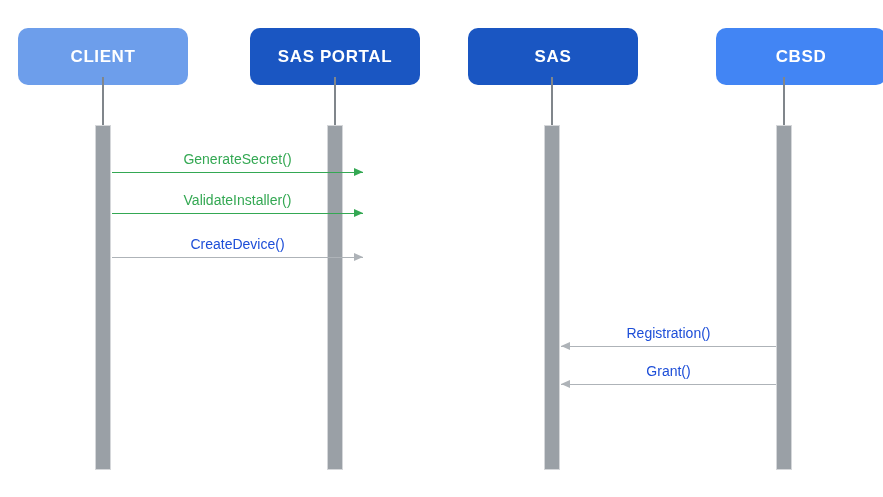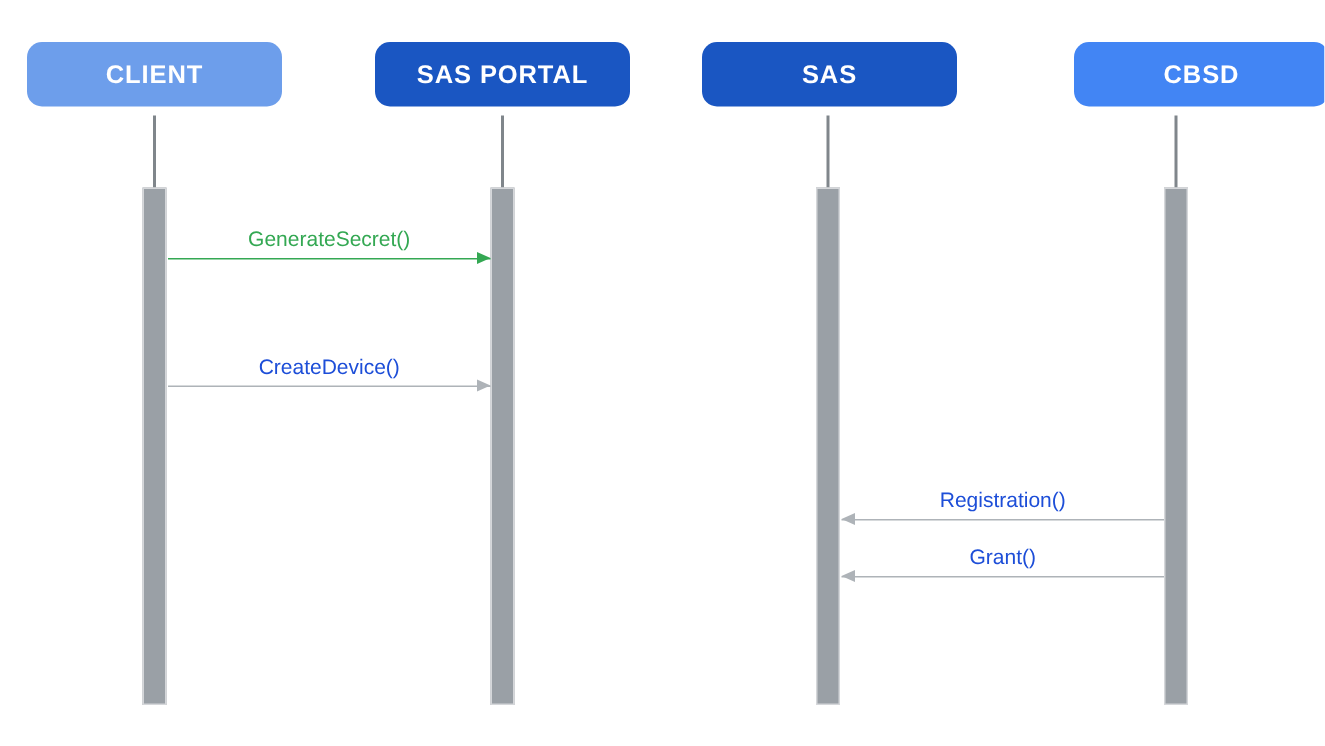--- a/index.html
+++ b/index.html
@@ -13,21 +13,21 @@
     width: 883px;
     height: 497px;
     background: #FFFFFF;
     overflow: hidden;
   }
   
   .actor {
     position: absolute;
     top: 28px;
     width: 170px;
-    height: 43px;
+    height: 57px;
     border-radius: 10px;
     display: flex;
     align-items: center;
     justify-content: center;
     color: #FFFFFF;
     font-size: 17px;
     font-weight: bold;
     letter-spacing: 0.6px;
   }
   .actor-client     { left: 18px;  background: #6D9EEB; }
@@ -62,21 +62,21 @@
   .activation-sas-portal { left: 327px; }
   .activation-sas        { left: 544px; }
   .activation-cbsd       { left: 776px; }
 
   
   .message {
     position: absolute;
     width: 215px;
     height: 26px;
   }
-  .msg-left  { left: 112px; }  
+  .msg-left  { left: 112px; padding-left: 36px; }  
   .msg-right { left: 561px; }  
 
   .msg-1 { top: 147px; }
   .msg-2 { top: 188px; }
   .msg-3 { top: 232px; }
   .msg-4 { top: 272px; }
   .msg-5 { top: 321px; }
   .msg-6 { top: 359px; }
 
   .msg-label {
@@ -138,20 +138,26 @@
   <div class="activation activation-sas-portal"></div>
   <div class="activation activation-sas"></div>
   <div class="activation activation-cbsd"></div>
 
   <div class="message msg-left msg-1 msg-green">
     <div class="msg-label">GenerateSecret()</div>
     <div class="msg-line">
         <div class="arrowhead to-right"></div>
       </div>
   </div>
+  <div class="message msg-left msg-2 msg-green">
+    <div class="msg-label">ValidateInstaller()</div>
+    <div class="msg-line">
+        <div class="arrowhead to-right"></div>
+      </div>
+  </div>
   <div class="message msg-left msg-3 msg-gray">
     <div class="msg-label">CreateDevice()</div>
     <div class="msg-line">
         <div class="arrowhead to-right"></div>
       </div>
   </div>
 
   <div class="message msg-right msg-5 msg-gray">
     <div class="msg-label">Registration()</div>
     <div class="msg-line">

